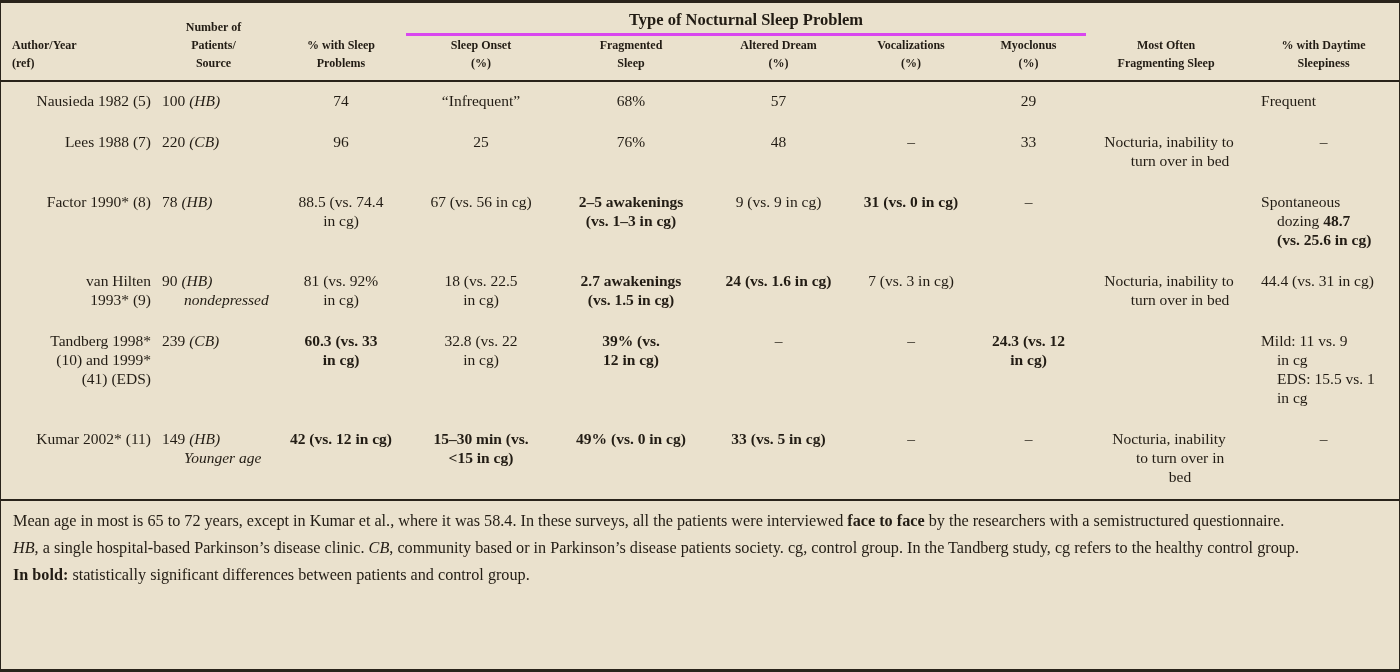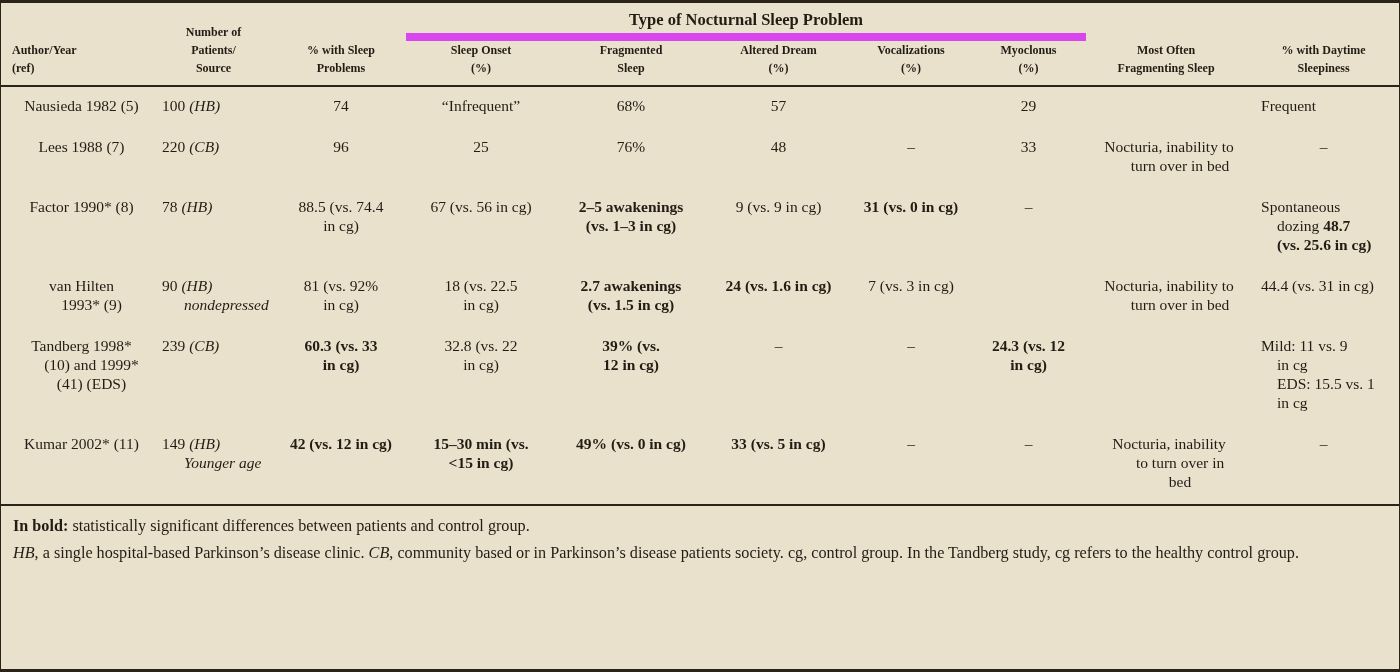--- a/index.html
+++ b/index.html
@@ -30,33 +30,33 @@
     vertical-align:bottom;
     text-align:center;
     font-size:12px;
     line-height:18px;
     padding:0 2px 8px;
   }
   thead th:not(.spanner) { border-bottom:2.5px solid #29231a; }
   th.spanner {
     vertical-align:top;
     padding:8px 0 4px;
-    border-bottom:8px solid #d946ef;
+    border-bottom:3px solid #d946ef;
     font-size:16.5px;
   }
   th.h-author { text-align:left; padding-left:11px;font-family:Liberation Serif, serif; }
   td {
     vertical-align:top;
     white-space:pre-line;
     font-size:15.5px;
     line-height:19px;
     padding:9px 2px 13px;
   }
   td.c3, td.c4, td.c5, td.c6, td.c7, td.c8 { text-align:center; }
-  td.c1 { text-align:center; padding-left:31px; text-indent:-20px; padding-right:0; }
+  td.c1 { text-align:right; padding-left:31px; text-indent:-20px; padding-right:0; }
   td.c2 { text-align:left; padding-left:33px; text-indent:-22px; padding-right:0; }
   td.c9 { text-align:center; padding-left:30px; text-indent:-22px; }
   td.c10 { text-align:left; padding-left:31px; text-indent:-16px; }
   td.center { text-align:center; padding-left:2px; text-indent:0; }
   .b { font-weight:bold;text-align:center; }
   .i { font-style:italic; }
   .footnotes {
     padding:8px 12px 0;
     font-size:16.2px;
     line-height:25px;
@@ -201,16 +201,17 @@
           <td class="c7"><span>–</span></td>
           <td class="c8"><span>–</span></td>
           <td class="c9"><span>Nocturia, inability
 to turn over in
 bed</span></td>
           <td class="c10 center"><span>–</span></td>
         </tr>
       </tbody>
   </table>
   <div class="footnotes">
+      <p><span>Mean age in most is 65 to 72 years, except in Kumar et al., where it was 58.4. In these surveys, all the patients were interviewed </span><span class="b">face to face</span><span> by the researchers with a semistructured questionnaire.</span></p>
+      <p><span class="i">HB</span><span>, a single hospital-based Parkinson’s disease clinic. </span><span class="i">CB</span><span>, community based or in Parkinson’s disease patients society. cg, control group. In the Tandberg study, cg refers to the healthy control group.</span></p>
       <p><span class="b">In bold:</span><span> statistically significant differences between patients and control group.</span></p>
-      <p><span class="i">HB</span><span>, a single hospital-based Parkinson’s disease clinic. </span><span class="i">CB</span><span>, community based or in Parkinson’s disease patients society. cg, control group. In the Tandberg study, cg refers to the healthy control group.</span></p>
     </div>
 </div>
 
 </body></html>

